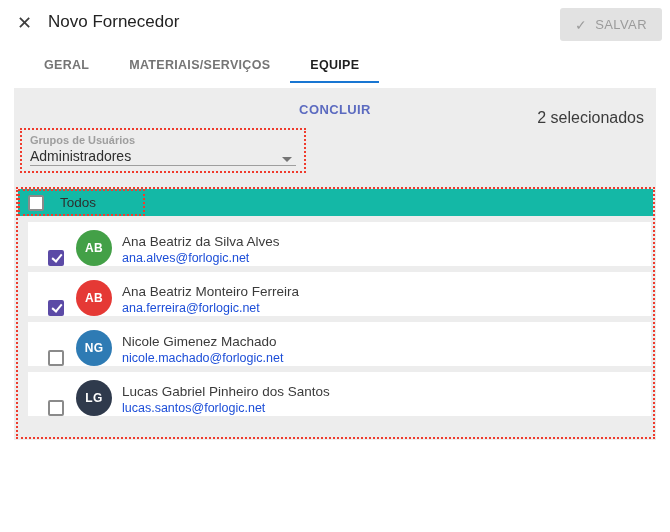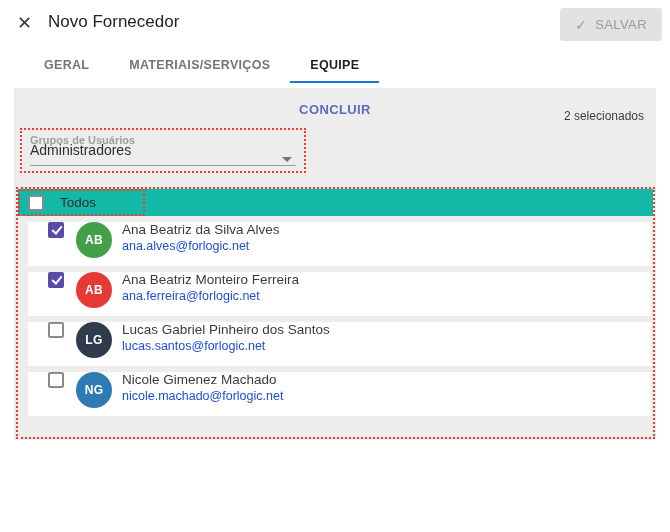--- a/index.html
+++ b/index.html
@@ -38,28 +38,28 @@
 
   
   .panel{
     position:absolute;left:14px;top:88px;width:642px;height:352px;
     background:var(--panel-bg);
   }
   .concluir{
     position:absolute;top:14px;left:0;width:100%;text-align:center;
     font-size:13px;font-weight:bold;letter-spacing:.4px;color:var(--concluir);cursor:pointer;
   }
-  .sel-count{position:absolute;top:21px;right:12px;font-size:12px;color:#3c3c3c;text-align:right;}
+  .sel-count{position:absolute;top:21px;right:12px;font-size:16px;color:#3c3c3c;text-align:right;}
 
   .annot{border:2px dotted var(--annot-red);position:absolute;pointer-events:none;}
 
   
   .group-box{left:6px;top:40px;width:286px;height:45px;pointer-events:auto;}
   .fld-label{position:absolute;left:8px;top:4px;font-size:11px;color:#9E9E9E;font-weight:bold;}
-  .fld-value{position:absolute;left:8px;top:12px;font-size:14px;color:#2e2e2e;}
+  .fld-value{position:absolute;left:8px;top:18px;font-size:14px;color:#2e2e2e;}
   .dd-arrow{
     position:absolute;right:12px;top:27px;width:0;height:0;
     border-left:5px solid transparent;border-right:5px solid transparent;
     border-top:5px solid #757575;
   }
   .fld-line{position:absolute;left:8px;right:8px;bottom:5px;height:1px;background:#9E9E9E;}
 
   
   .search-box{left:314px;top:34px;width:328px;height:56px;pointer-events:auto;}
   .search-input{
@@ -70,21 +70,21 @@
   .search-line{position:absolute;left:16px;right:14px;bottom:8px;height:1px;background:#9E9E9E;}
 
   
   .list-box{left:2px;top:99px;width:639px;height:252px;pointer-events:auto;}
   .todos-row{height:27px;background:#14b8a6;display:flex;align-items:center;padding-left:10px;position:relative;cursor:pointer;}
   .todos-annot{left:0;top:0;width:127px;height:27px;}
   .todos-label{font-size:13.5px;color:#2e2e2e;margin-left:16px;}
 
   .user-row{
     height:44px;background:#fff;margin:6px 2px 0 10px;
-    display:flex;align-items:flex-start;padding-left:20px;cursor:pointer;
+    display:flex;align-items:flex-end;padding-left:20px;cursor:pointer;
   }
   .cb{
     width:16px;height:16px;border:2px solid #8a8a8a;border-radius:2px;
     background:#fff;position:relative;flex-shrink:0;cursor:pointer;
   }
   .cb.checked{background:var(--check-purple);border-color:var(--check-purple);}
   .cb.checked::after{
     content:"";position:absolute;left:4px;top:0px;width:4px;height:8px;
     border:solid #fff;border-width:0 2px 2px 0;transform:rotate(40deg);
   }
@@ -148,31 +148,31 @@
     <span class="cb checked"></span>
     <span class="avatar" style="background: rgb(229, 57, 53);">AB</span>
     <span class="u-text">
       <span class="u-name">Ana Beatriz Monteiro Ferreira</span>
       <span class="u-email">ana.ferreira@forlogic.net</span>
     </span>
   </div>
 
   <div class="user-row">
     <span class="cb"></span>
-    <span class="avatar" style="background: rgb(47, 58, 76);">LG</span>
+    <span class="avatar" style="background: rgb(46, 123, 180);">NG</span>
     <span class="u-text">
-      <span class="u-name">Lucas Gabriel Pinheiro dos Santos</span>
-      <span class="u-email">lucas.santos@forlogic.net</span>
+      <span class="u-name">Nicole Gimenez Machado</span>
+      <span class="u-email">nicole.machado@forlogic.net</span>
     </span>
   </div>
 
   <div class="user-row">
     <span class="cb"></span>
-    <span class="avatar" style="background: rgb(46, 123, 180);">NG</span>
+    <span class="avatar" style="background: rgb(47, 58, 76);">LG</span>
     <span class="u-text">
-      <span class="u-name">Nicole Gimenez Machado</span>
-      <span class="u-email">nicole.machado@forlogic.net</span>
+      <span class="u-name">Lucas Gabriel Pinheiro dos Santos</span>
+      <span class="u-email">lucas.santos@forlogic.net</span>
     </span>
   </div>
 </div>
   </div>
 
 </div>
 
 </body></html>

